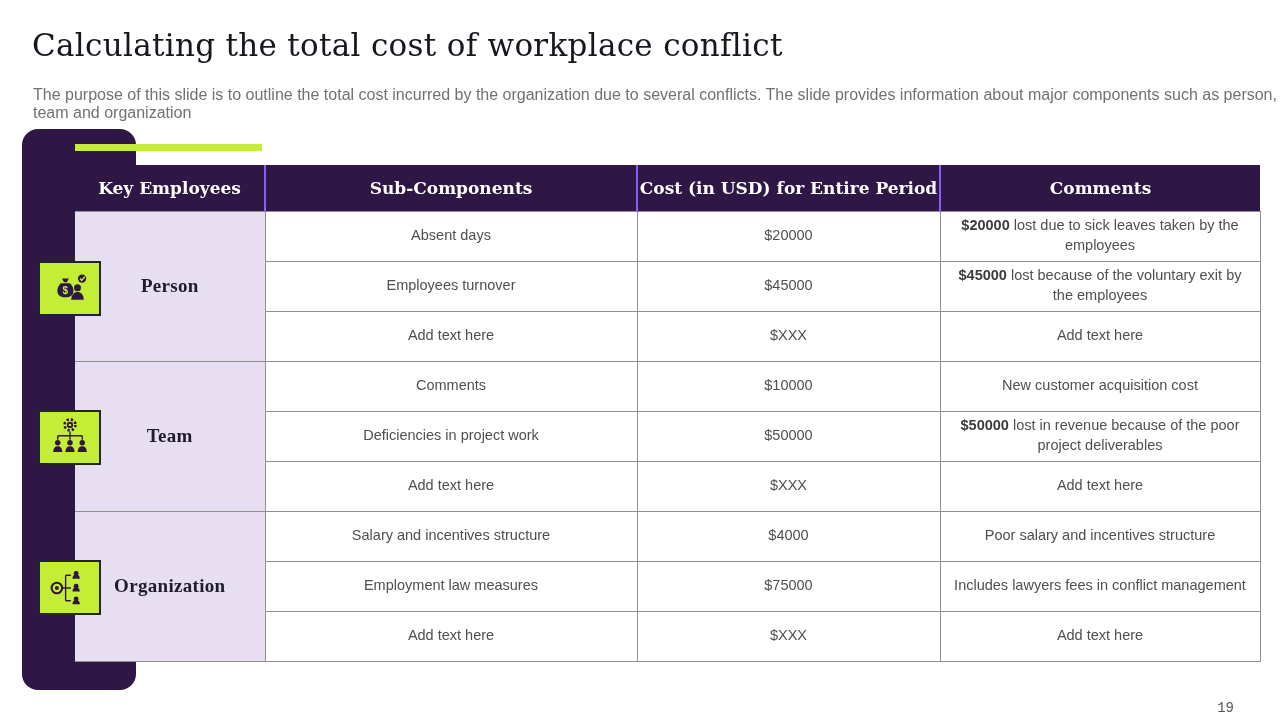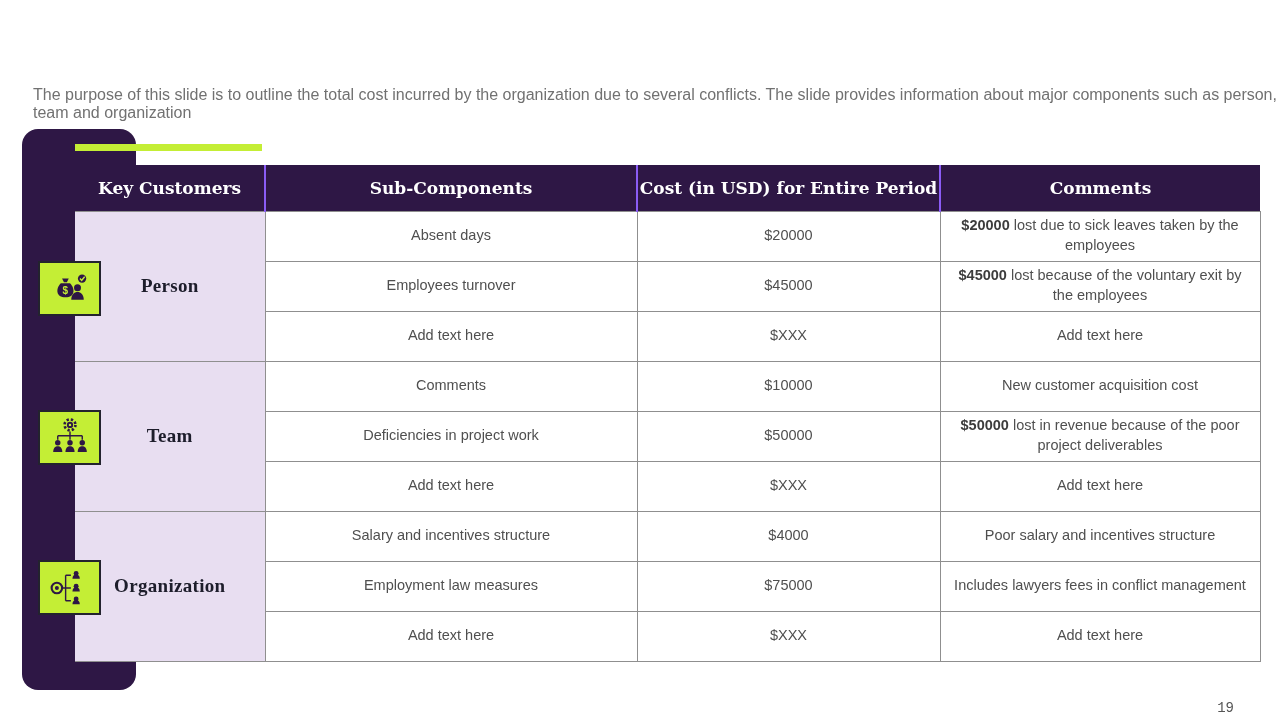--- a/index.html
+++ b/index.html
@@ -58,36 +58,37 @@
   }
   .page-number {
     position:absolute; right:46px; bottom:4px; font-size:14px; color:#555555;font-family:Liberation Mono, monospace;
   }
 </style>
 </head>
 <body>
 
 <div class="slide">
 
+  <div class="title">Calculating the total cost of workplace conflict</div>
   <div class="subtitle">The purpose of this slide is to outline the total cost incurred by the organization due to several conflicts. The slide provides information about major components such as person, team and organization</div>
 
   <div class="side-bar"></div>
   <div class="accent-line"></div>
 
   <div class="table-wrap">
     <table>
       <colgroup>
         <col style="width:190px">
           <col style="width:372px">
           <col style="width:303px">
           <col style="width:320px">
       </colgroup>
       <thead>
         <tr>
-            <th>Key Customers</th>
+            <th>Key Employees</th>
             <th>Sub-Components</th>
             <th>Cost (in USD) for Entire Period</th>
             <th>Comments</th>
           </tr>
       </thead>
       <tbody>
           <tr>
             <td rowspan="3" class="comp">Person</td>
             <td>Absent days</td>
             <td>$20000</td>

